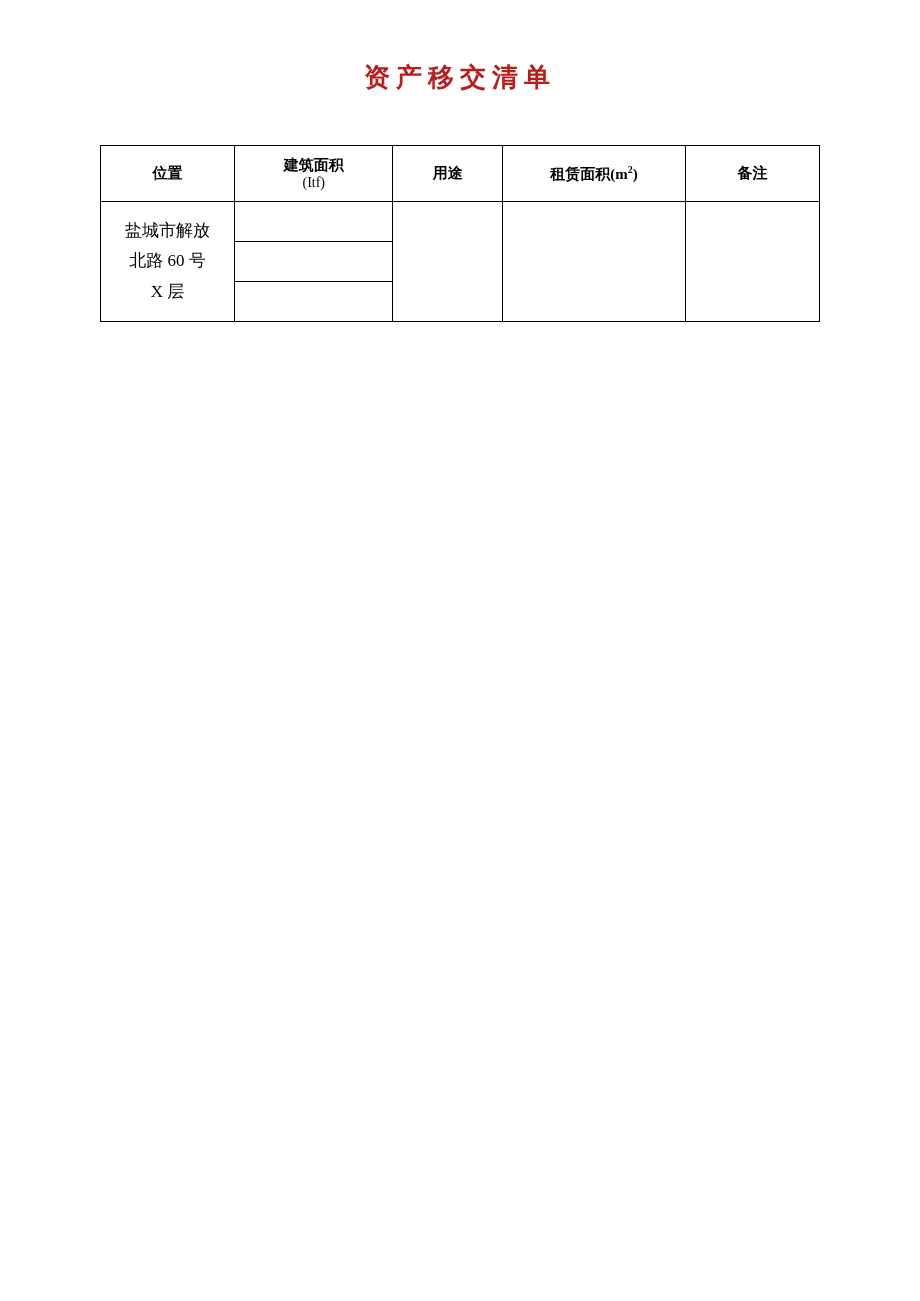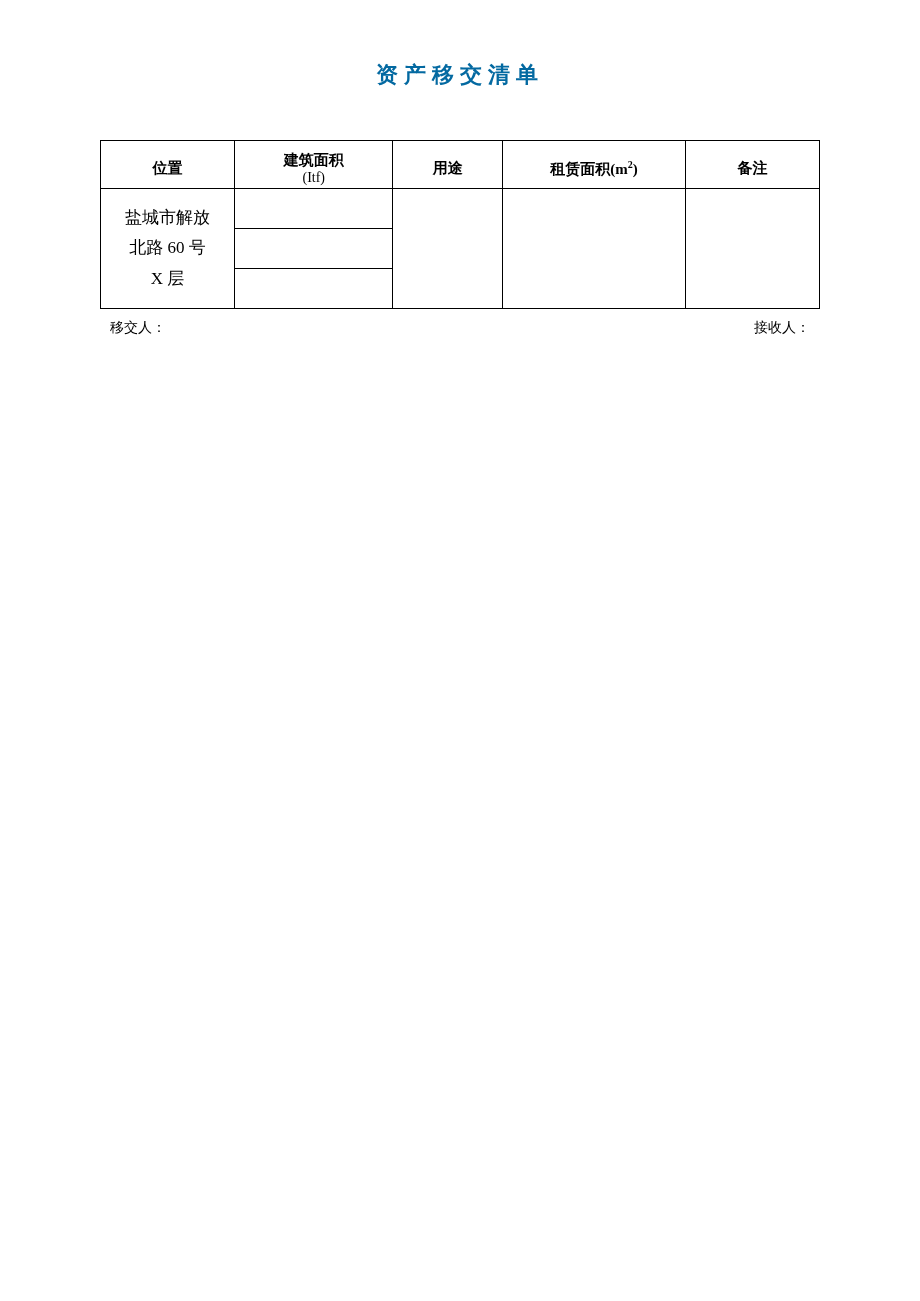--- a/index.html
+++ b/index.html
@@ -13,25 +13,25 @@
       font-family: "SimSun", "宋体", serif;
       width: 920px;
       min-height: 1301px;
       display: flex;
       flex-direction: column;
       align-items: center;
       padding: 60px 80px;
     }
 
     .page-title {
-      font-size: 22px;
+      font-size: 26px;
       font-weight: bold;
       letter-spacing: 6px;
       margin-bottom: 50px;
-      color: #0369a1;
+      color: #b91c1c;
       text-align: center;
     }
 
     .table-container {
       width: 100%;
       max-width: 720px;
     }
 
     table {
       width: 100%;
@@ -45,21 +45,21 @@
       vertical-align: middle;
       padding: 8px 4px;
       font-size: 15px;
       color: #000;
     }
 
     .header-row th {
       font-weight: bold;
       background: #fff;
       padding-top: 10px;
-      padding-bottom: 2px;
+      padding-bottom: 10px;
     }
 
     .col-position {
       width: 110px;
     }
 
     .col-area {
       width: 130px;
     }
 
@@ -152,17 +152,13 @@
       </tr>
       <tr class="sub-row">
         <td class="col-area"></td>
       </tr>
       <tr class="sub-row">
         <td class="col-area"></td>
       </tr>
     </tbody>
   </table>
 
-  <div class="footer-row">
-    <span class="footer-left">移交人：</span>
-    <span class="footer-right">接收人：</span>
-  </div>
 </div>
 
 </body></html>

